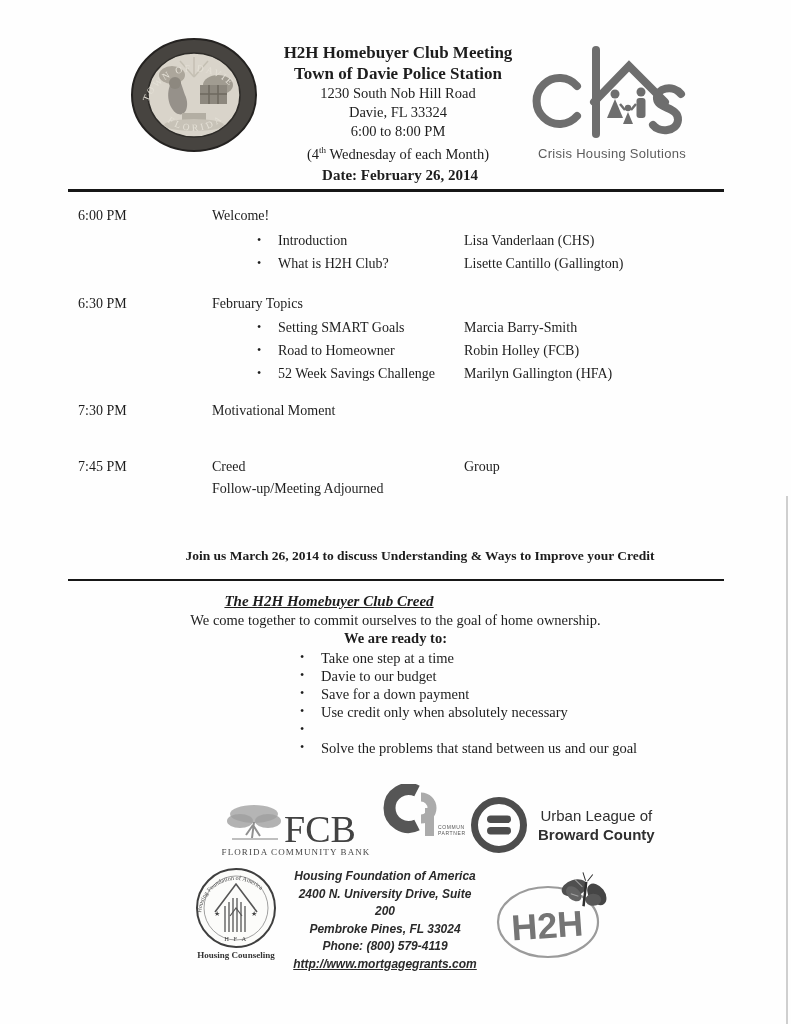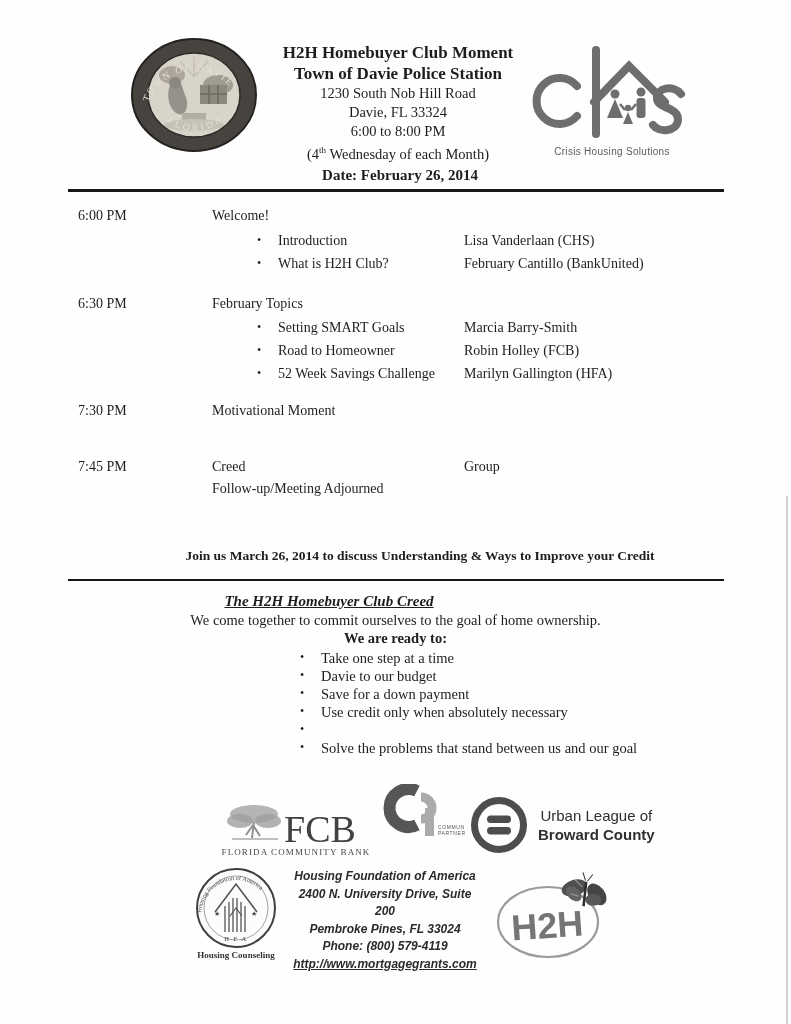--- a/index.html
+++ b/index.html
@@ -5,21 +5,21 @@
   html,body{margin:0;padding:0;background:#e8e8e8;}
   .doc{position:relative;width:791px;height:1024px;background:#fefefe;margin:0 auto;
        font-family:"Liberation Serif","DejaVu Serif",serif;color:#1d1d1d;overflow:hidden;}
   .abs{position:absolute;}
 
   
   .hdr-text{position:absolute;left:230px;top:42px;width:336px;text-align:center;}
   .hdr-title{font-size:17px;font-weight:bold;line-height:21px;}
   .hdr-sub{font-size:14.5px;line-height:19px;}
   .hdr-sub sup{font-size:9px;}
-  .chs-caption{font-family:"Liberation Sans","DejaVu Sans",sans-serif;font-size:10px;color:#5c5c5c;
+  .chs-caption{font-family:"Liberation Sans","DejaVu Sans",sans-serif;font-size:13px;color:#5c5c5c;
                text-align:center;letter-spacing:.3px;}
 
   .date-line{position:absolute;left:70px;top:167px;width:660px;text-align:center;
              font-size:15px;font-weight:bold;}
   .rule{position:absolute;left:68px;width:656px;background:#171717;}
 
   
   .line{position:absolute;left:0;width:100%;font-size:14px;white-space:nowrap;height:20px;padding-left:40px;}
   .c-time{position:absolute;left:78px;}
   .c-topic{position:absolute;left:212px;}
@@ -82,21 +82,21 @@
     </g>
     <text font-size="9.5" fill="#e4e0d6" font-family="Liberation Serif, serif" letter-spacing="2">
       <textPath href="#sealTop" startOffset="4%">TOWN OF DAVIE</textPath>
     </text>
     <text font-size="9.5" fill="#e4e0d6" font-family="Liberation Serif, serif" letter-spacing="3">
       <textPath href="#sealBottom" startOffset="22%">FLORIDA</textPath>
     </text>
   </svg>
 
   <div class="hdr-text">
-    <div class="hdr-title">H2H Homebuyer Club Moment</div>
+    <div class="hdr-title">H2H Homebuyer Club Meeting</div>
     <div class="hdr-title">Town of Davie Police Station</div>
     <div class="hdr-sub">1230 South Nob Hill Road</div>
     <div class="hdr-sub">Davie, FL 33324</div>
     <div class="hdr-sub">6:00 to 8:00 PM</div>
     <div class="hdr-sub"><span>(4</span><sup>th</sup><span> Wednesday of each Month)</span></div>
   </div>
 
   <div class="abs" style="left:527px;top:42px;width:170px;height:122px">
     <svg width="170" height="100" viewBox="0 0 170 100">
       <g stroke="#6e6e6e" stroke-width="8" fill="none" stroke-linecap="round">
@@ -127,21 +127,21 @@
     <span class="c-topic">Welcome!</span>
   </div>
   <div class="line" style="top:233px">
     <span class="c-bullet">•</span>
     <span class="c-item">Introduction</span>
     <span class="c-who">Lisa Vanderlaan (CHS)</span>
   </div>
   <div class="line" style="top:256px">
     <span class="c-bullet">•</span>
     <span class="c-item">What is H2H Club?</span>
-    <span class="c-who">February Cantillo  (BankUnited)</span>
+    <span class="c-who">Lisette Cantillo  (Gallington)</span>
   </div>
 
   <div class="line" style="top:296px">
     <span class="c-time">6:30 PM</span>
     <span class="c-topic">February Topics</span>
   </div>
   <div class="line" style="top:320px">
     <span class="c-bullet">•</span>
     <span class="c-item">Setting SMART Goals</span>
     <span class="c-who">Marcia Barry-Smith</span>

